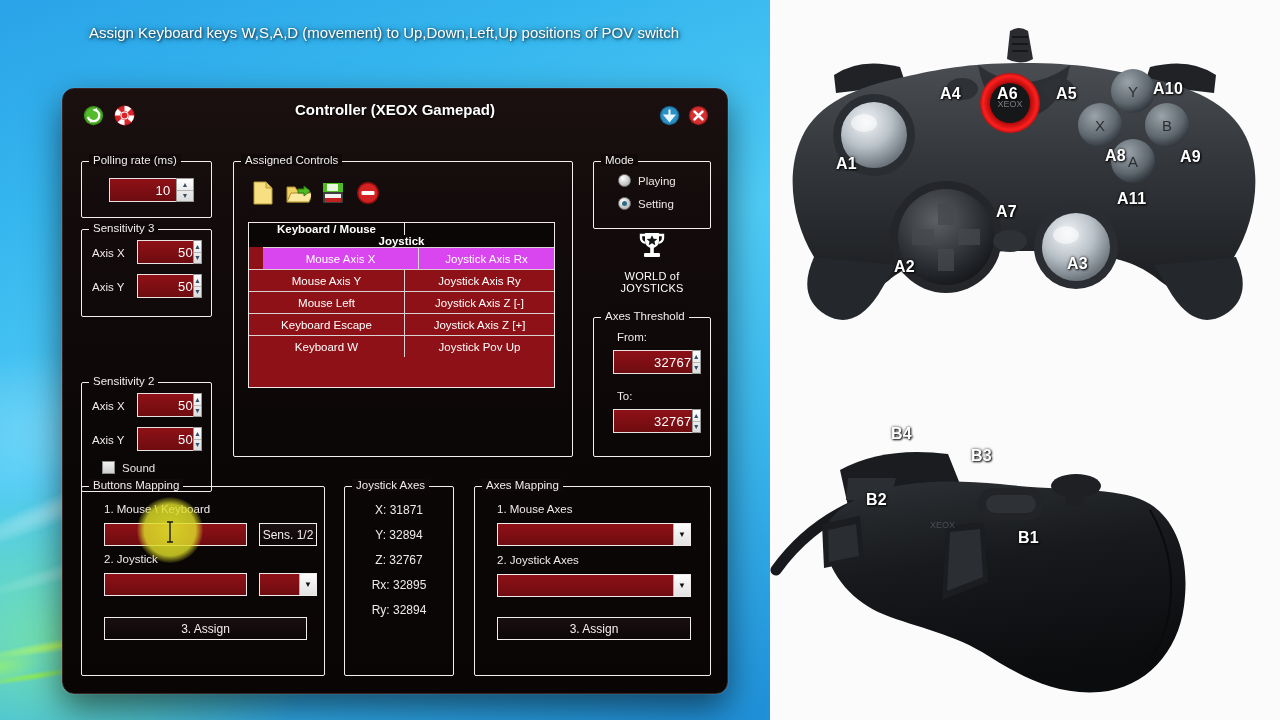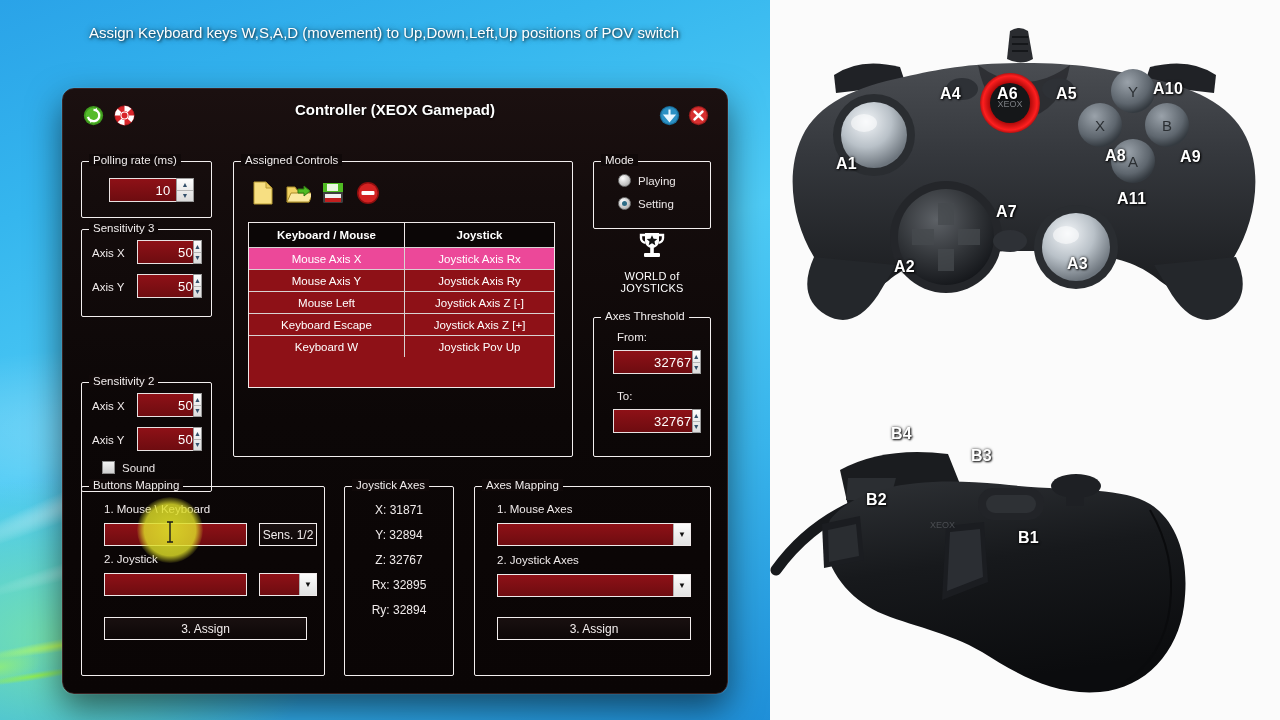--- a/index.html
+++ b/index.html
@@ -109,33 +109,33 @@
     font-size: 7px; color: #33506b; line-height: 1;
   }
   .spin .arrows div:first-child { border-bottom: 1px solid #b5b5b5; }
 
   
   #tbl {
     position: absolute; left: 14px; top: 60px; width: 307px; height: 166px;
     border: 1px solid #efe9e9; background: #8e1117;
     font-size: 11.5px; overflow: hidden;
   }
-  #tbl .hdr { display: flex; height: 24px; background: #0b0606; }
+  #tbl .hdr { display: flex; height: 24px; background: #0b0606; flex-direction: column; }
   #tbl .hdr div {
     display: flex; align-items: center; justify-content: center;
     color: #ffffff; font-weight: bold; border-right: 1px solid #efe9e9;
   }
   #tbl .hdr div:last-child { border-right: none; }
   #tbl .row { display: flex; height: 22px; border-top: 1px solid #d9d2d2; }
   #tbl .row > div {
     display: flex; align-items: center; justify-content: center;
     color: #ffffff; border-right: 1px solid #d9d2d2;
   }
   #tbl .row > div:last-child { border-right: none; }
-  #tbl .row.sel { background: #ec4899; }
+  #tbl .row.sel { background: #d946ef; margin-left: 14px; }
   #tbl .c1 { width: 156px; }
   #tbl .c2 { flex: 1; }
   #tbl .filler { height: 100%; }
 
   
   #toolbar { position: absolute; left: 16px; top: 18px; display: flex; gap: 9px; }
   #toolbar .tbtn { width: 26px; height: 26px; cursor: pointer; position: relative; }
 
   
   .radio { position: absolute; display: flex; align-items: center; gap: 7px; font-size: 11.5px; cursor: pointer; }

